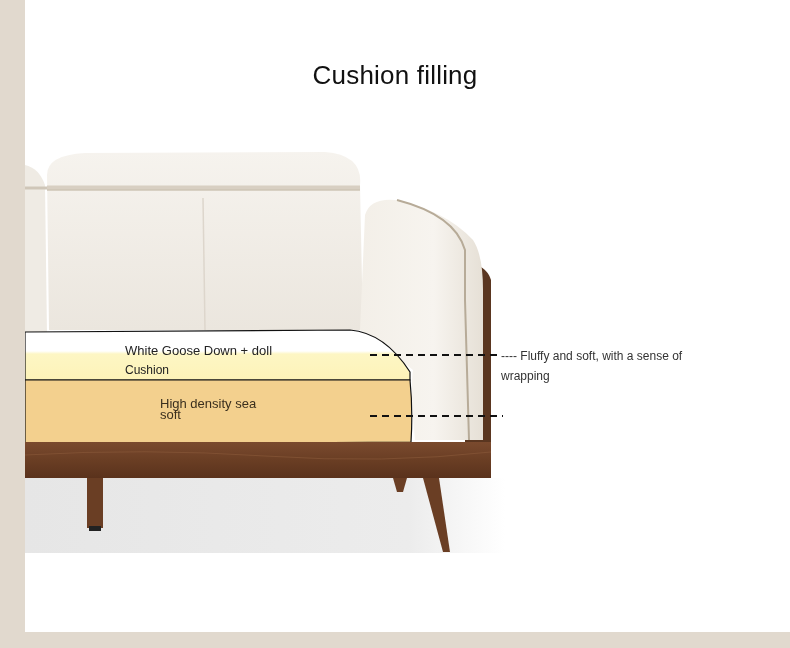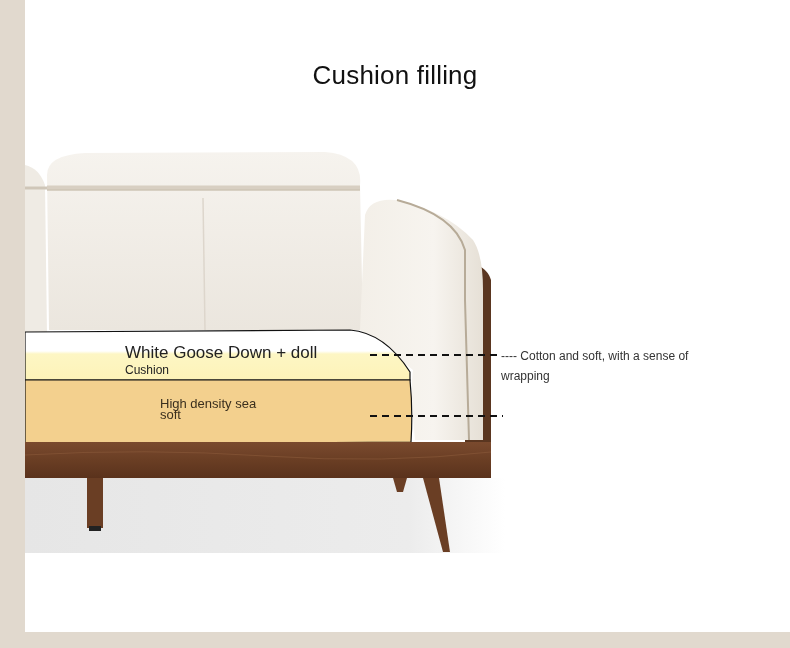--- a/index.html
+++ b/index.html
@@ -14,21 +14,21 @@
     background: #ffffff; overflow: hidden; padding-left: 48px;
   }
   .title {
     position: absolute; left: 0; width: 740px; top: 60px;
     text-align: center; font-size: 26px; color: #111; letter-spacing: 0.2px;
   }
   .scene { position: absolute; left: 0; top: 0; width: 740px; height: 632px; }
   .label {
     position: absolute; color: #222; white-space: nowrap;
   }
-  .l-goose { left: 100px; top: 343px; font-size: 17px; }
+  .l-goose { left: 100px; top: 343px; font-size: 13px; }
   .l-cotton { left: 100px; top: 363px; font-size: 12px; }
   .l-sea { left: 135px; top: 398px; font-size: 13px; line-height: 11px; color: #3a2f1e; }
   .l-fluffy { left: 476px; top: 346px; font-size: 12px; line-height: 20px; color: #333; white-space: normal; width: 200px; }
   .l-support { left: 478px; top: 405px; font-size: 15px; color: #111; }
 </style>
 </head>
 <body>
 
 <div class="panel">
   <div class="title">Cushion filling</div>
@@ -91,14 +91,14 @@
     <line x1="345" y1="355" x2="475" y2="355" stroke="#111" stroke-width="2" stroke-dasharray="7,5"></line>
     <line x1="345" y1="416" x2="478" y2="416" stroke="#111" stroke-width="2" stroke-dasharray="7,5"></line>
   </svg>
 
   <div class="label l-goose">White Goose Down + doll</div>
   <div class="label l-cotton">Cushion</div>
   <div class="label l-sea">
     <div>High density sea</div>
     <div>soft</div>
   </div>
-  <div class="label l-fluffy">---- Cotton and soft, with a sense of wrapping</div>
+  <div class="label l-fluffy">---- Fluffy and soft, with a sense of wrapping</div>
 </div>
 
 </body></html>

